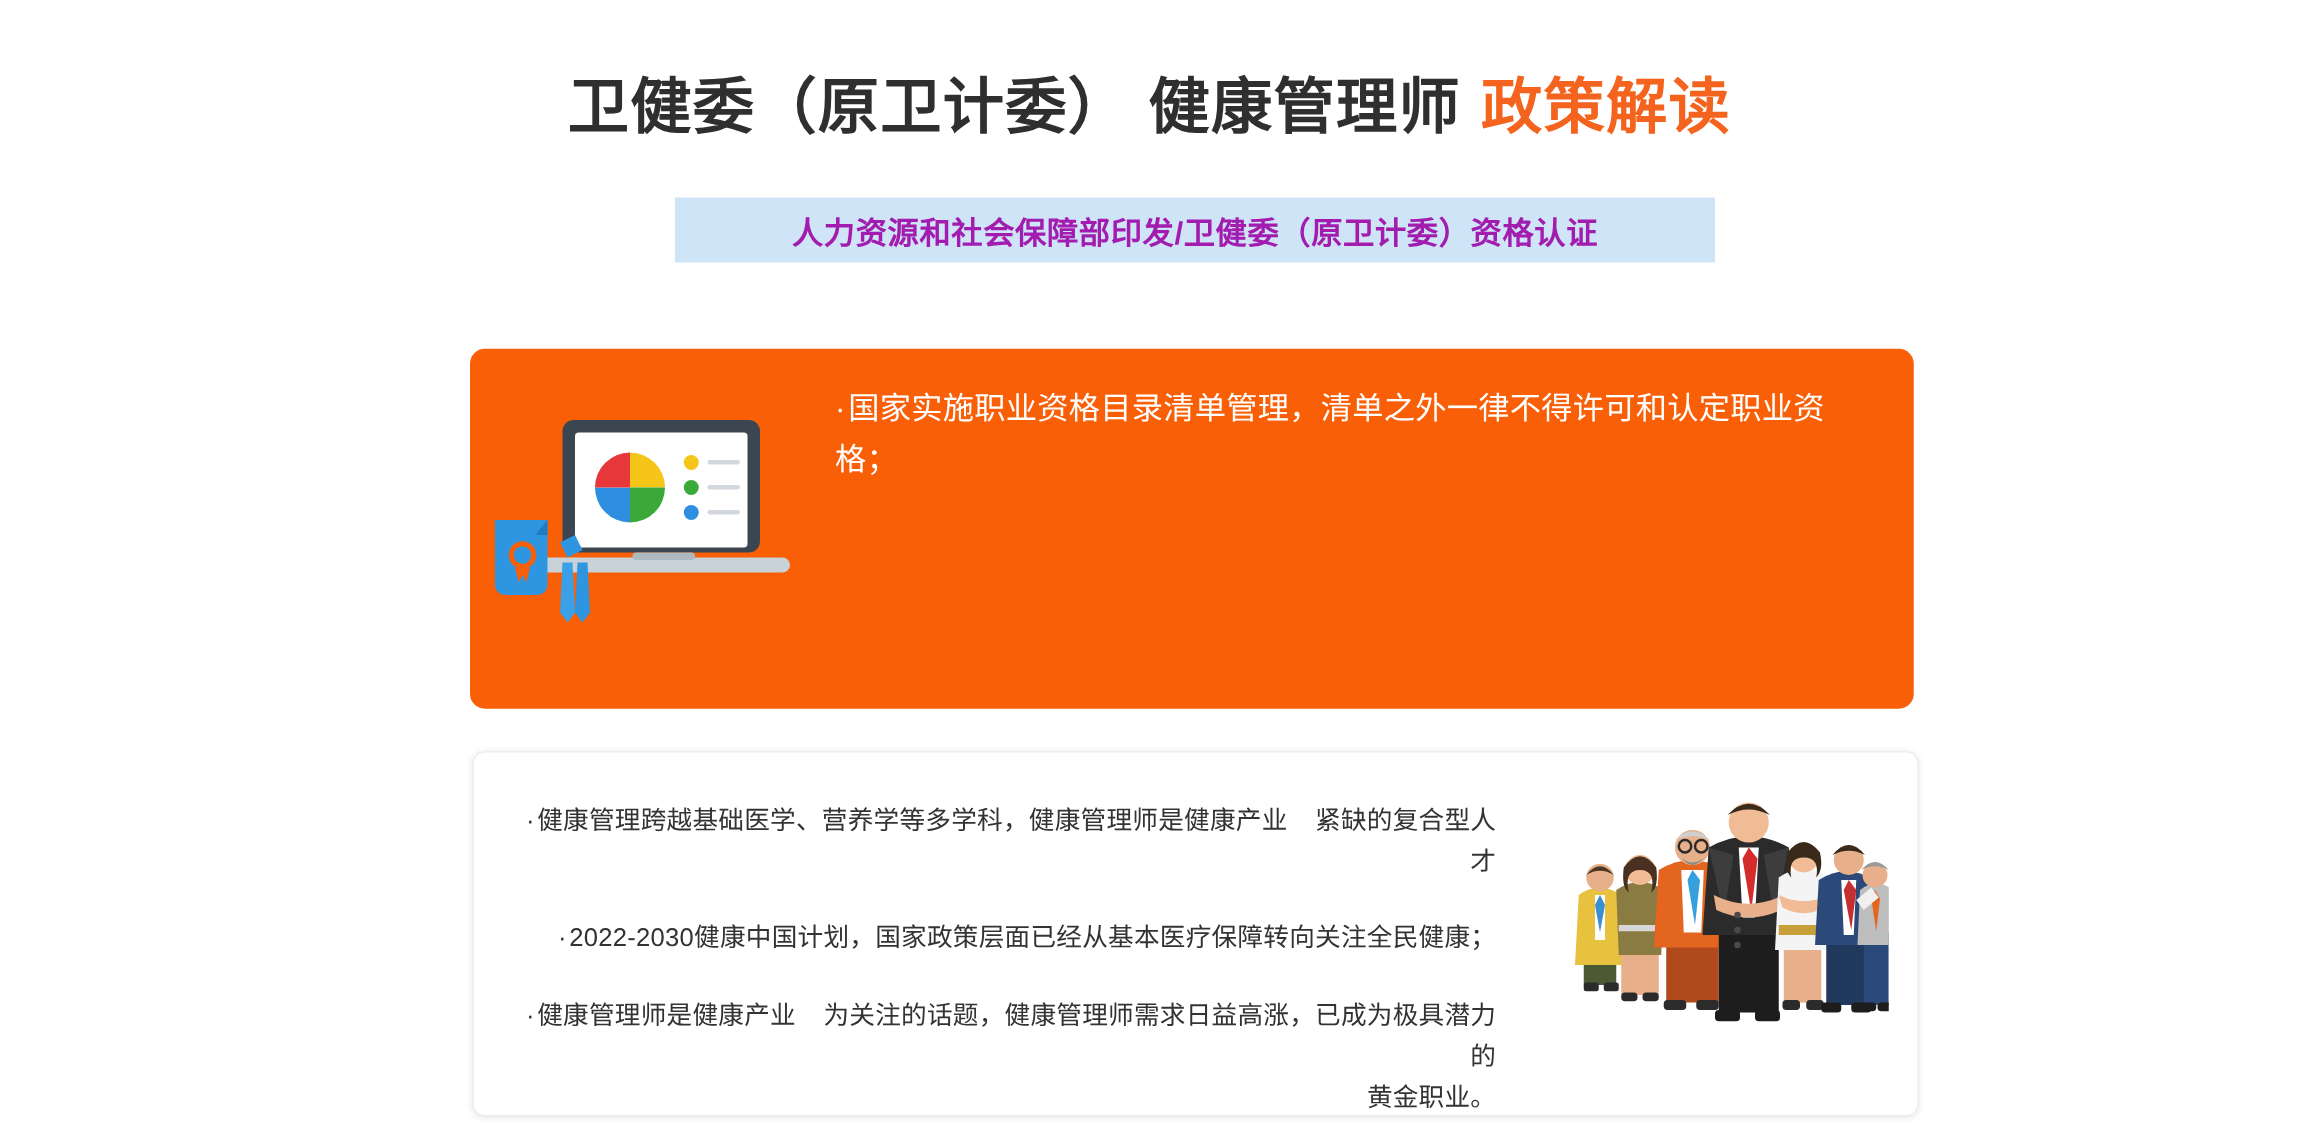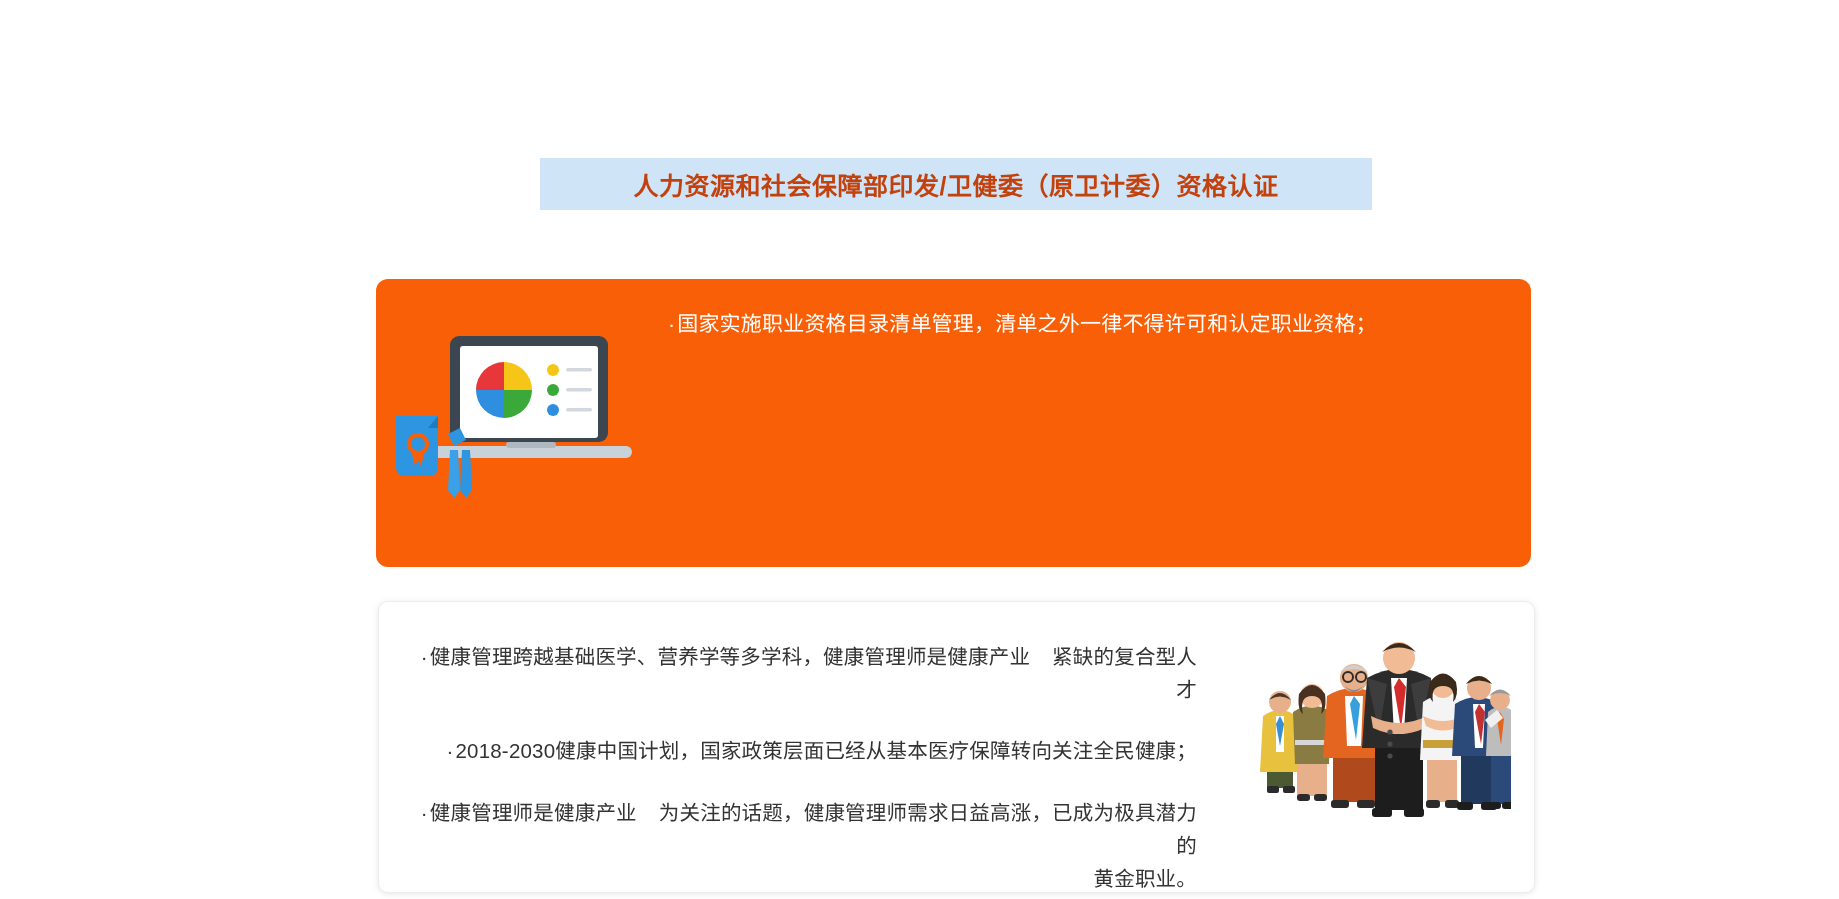--- a/index.html
+++ b/index.html
@@ -50,21 +50,21 @@
     width: 832px;
     height: 52px;
     background: #cfe4f7;
     display: flex;
     align-items: center;
     justify-content: center;
   }
   .subtitle-text {
     font-size: 25px;
     font-weight: bold;
-    color: #c2410c;
+    color: #a21caf;
     letter-spacing: 0.5px;
     white-space: nowrap;
   }
 
   
   .orange-card {
     position: absolute;
     left: 376px;
     top: 279px;
     width: 1155px;
@@ -80,21 +80,21 @@
     height: 180px;
   }
   .bullets-orange {
     position: absolute;
     left: 292px;
     top: 28px;
     width: 840px;
   }
   .bullets-orange .bullet {
     color: #ffffff;
-    font-size: 21px;
+    font-size: 25px;
     line-height: 1.62;
     margin-bottom: 28px;
     letter-spacing: 0.2px;
   }
   .bullets-orange .bullet:last-child { margin-bottom: 0; }
   .bullets-orange .bullet .dot { margin-right: 2px; }
   .bullets-orange .bullet .cont { display: block; padding-left: 18px; }
 
   
   .white-card {
@@ -133,20 +133,23 @@
     top: 22px;
     width: 260px;
     height: 200px;
   }
 </style>
 </head>
 <body>
 
 <div class="page">
 
+  <div class="title-row">
+    <span class="title-main">卫健委（原卫计委） 健康管理师</span><span class="title-accent">政策解读</span>
+  </div>
 
   <div class="subtitle-band">
     <span class="subtitle-text">人力资源和社会保障部印发/卫健委（原卫计委）资格认证</span>
   </div>
 
   <div class="orange-card">
 
     <svg class="laptop-art" viewBox="0 0 260 180" aria-hidden="true">
 
       <rect x="62" y="12" width="158" height="106" rx="9" fill="#3b4651"></rect>
@@ -187,21 +190,21 @@
     </div>
   </div>
 
   <div class="white-card">
 
     <div class="bullets-white">
       <div class="bullet">
         <span class="dot">·</span><span>健康管理跨越基础医学、营养学等多学科，健康管理师是健康产业</span><span class="gapchar"></span><span>紧缺的复合型人才</span>
       </div>
       <div class="bullet">
-        <span class="dot">·</span><span>2018-2030健康中国计划，国家政策层面已经从基本医疗保障转向关注全民健康；</span>
+        <span class="dot">·</span><span>2022-2030健康中国计划，国家政策层面已经从基本医疗保障转向关注全民健康；</span>
       </div>
       <div class="bullet">
         <span class="dot">·</span><span>健康管理师是健康产业</span><span class="gapchar"></span><span>为关注的话题，健康管理师需求日益高涨，已成为极具潜力的</span>
         <span class="cont">黄金职业。</span>
       </div>
     </div>
 
     <svg class="people-art" viewBox="0 0 260 200" aria-hidden="true">
 
       <g>

